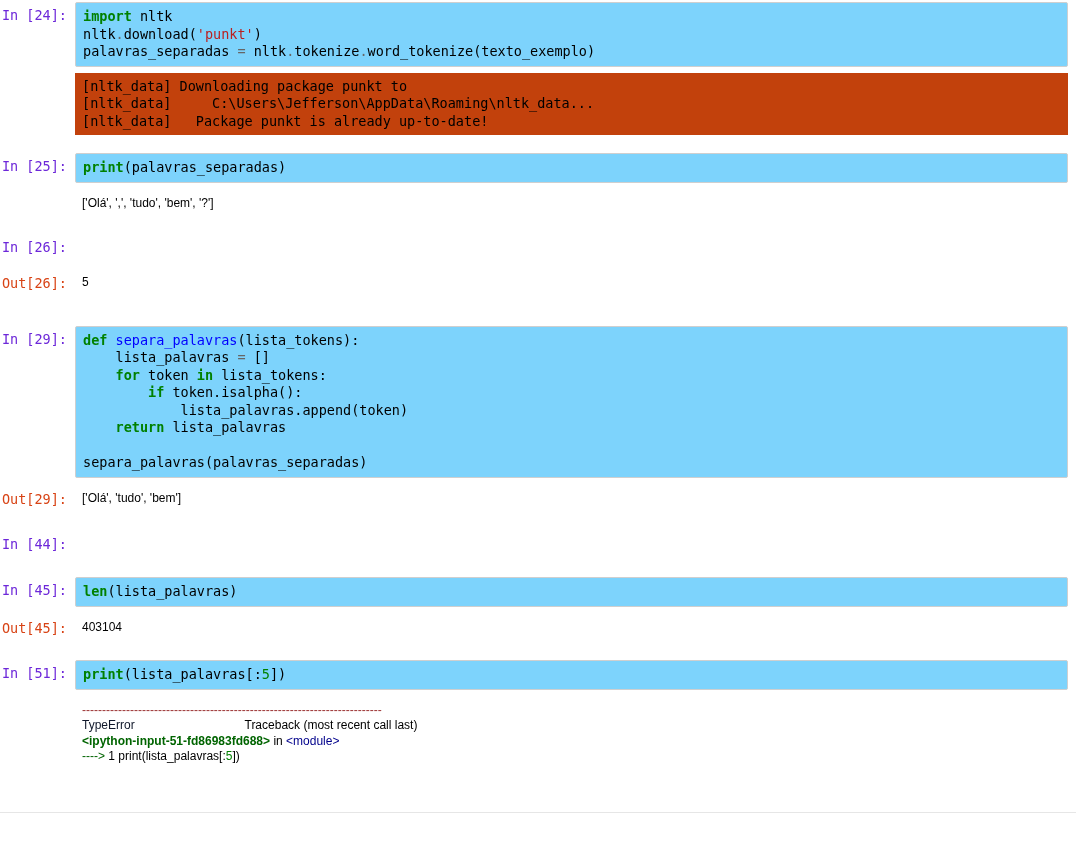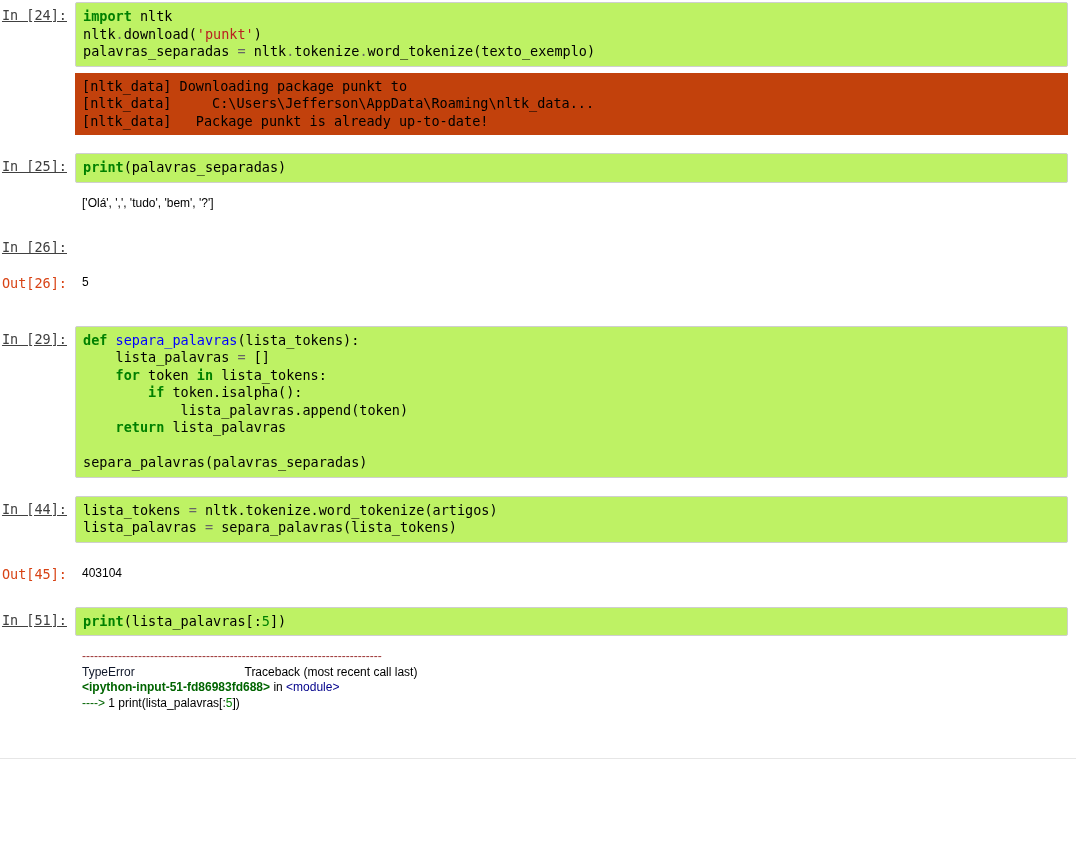--- a/index.html
+++ b/index.html
@@ -25,29 +25,29 @@
   }
   .prompt {
     width: 75px;
     min-width: 75px;
     text-align: right;
     padding: 5px 8px 5px 0;
     font-family: "DejaVu Sans Mono", Menlo, Consolas, monospace;
     font-size: 13.5px;
     line-height: 1.3;
   }
-  .prompt.in { color: #404040; text-decoration: underline; }
+  .prompt.in { color: #6d28d9; }
   .prompt.out { color: #D84315; }
   .cell-body {
     flex: 1;
     min-width: 0;
     padding-right: 8px;
   }
   .input-area {
-    background: #bef264;
+    background: #7dd3fc;
     border: 1px solid #cfcfcf;
     border-radius: 2px;
     padding: 5px 7px;
     font-family: "DejaVu Sans Mono", Menlo, Consolas, monospace;
     font-size: 13.5px;
     line-height: 1.3;
     white-space: pre;
     overflow-x: auto;
   }
   .output-area {
@@ -133,33 +133,41 @@
       <div class="input-area"><span class="tok-kw">def</span><span> </span><span class="tok-fn">separa_palavras</span><span>(lista_tokens):</span>
 <span>    lista_palavras </span><span class="tok-op">=</span><span> []</span>
 <span>    </span><span class="tok-kw">for</span><span> token </span><span class="tok-kw">in</span><span> lista_tokens:</span>
 <span>        </span><span class="tok-kw">if</span><span> token.isalpha():</span>
 <span>            lista_palavras.append(token)</span>
 <span>    </span><span class="tok-kw">return</span><span> lista_palavras</span>
 <span></span>
 <span>separa_palavras(palavras_separadas)</span></div>
     </div>
   </div>
+  <div class="cell">
+    <div class="prompt out">Out[29]:</div>
+    <div class="cell-body">
+      <div class="output-area">['Olá', 'tudo', 'bem']</div>
+    </div>
+  </div>
 
   <div class="spacer"></div>
 
   <div class="cell">
     <div class="prompt in">In [44]:</div>
-    <div class="cell-body">
-      <div class="input-area"><span>lista_tokens </span><span class="tok-op">=</span><span> nltk</span><span>.tokenize.word_tokenize(artigos)</span>
-<span>lista_palavras </span><span class="tok-op">=</span><span> separa_palavras(lista_tokens)</span></div>
-    </div>
   </div>
 
   <div class="spacer"></div>
 
+  <div class="cell">
+    <div class="prompt in">In [45]:</div>
+    <div class="cell-body">
+      <div class="input-area"><span class="tok-kw">len</span><span>(lista_palavras)</span></div>
+    </div>
+  </div>
   <div class="cell">
     <div class="prompt out">Out[45]:</div>
     <div class="cell-body">
       <div class="output-area">403104</div>
     </div>
   </div>
 
   <div class="spacer"></div>
 
   <div class="cell">

